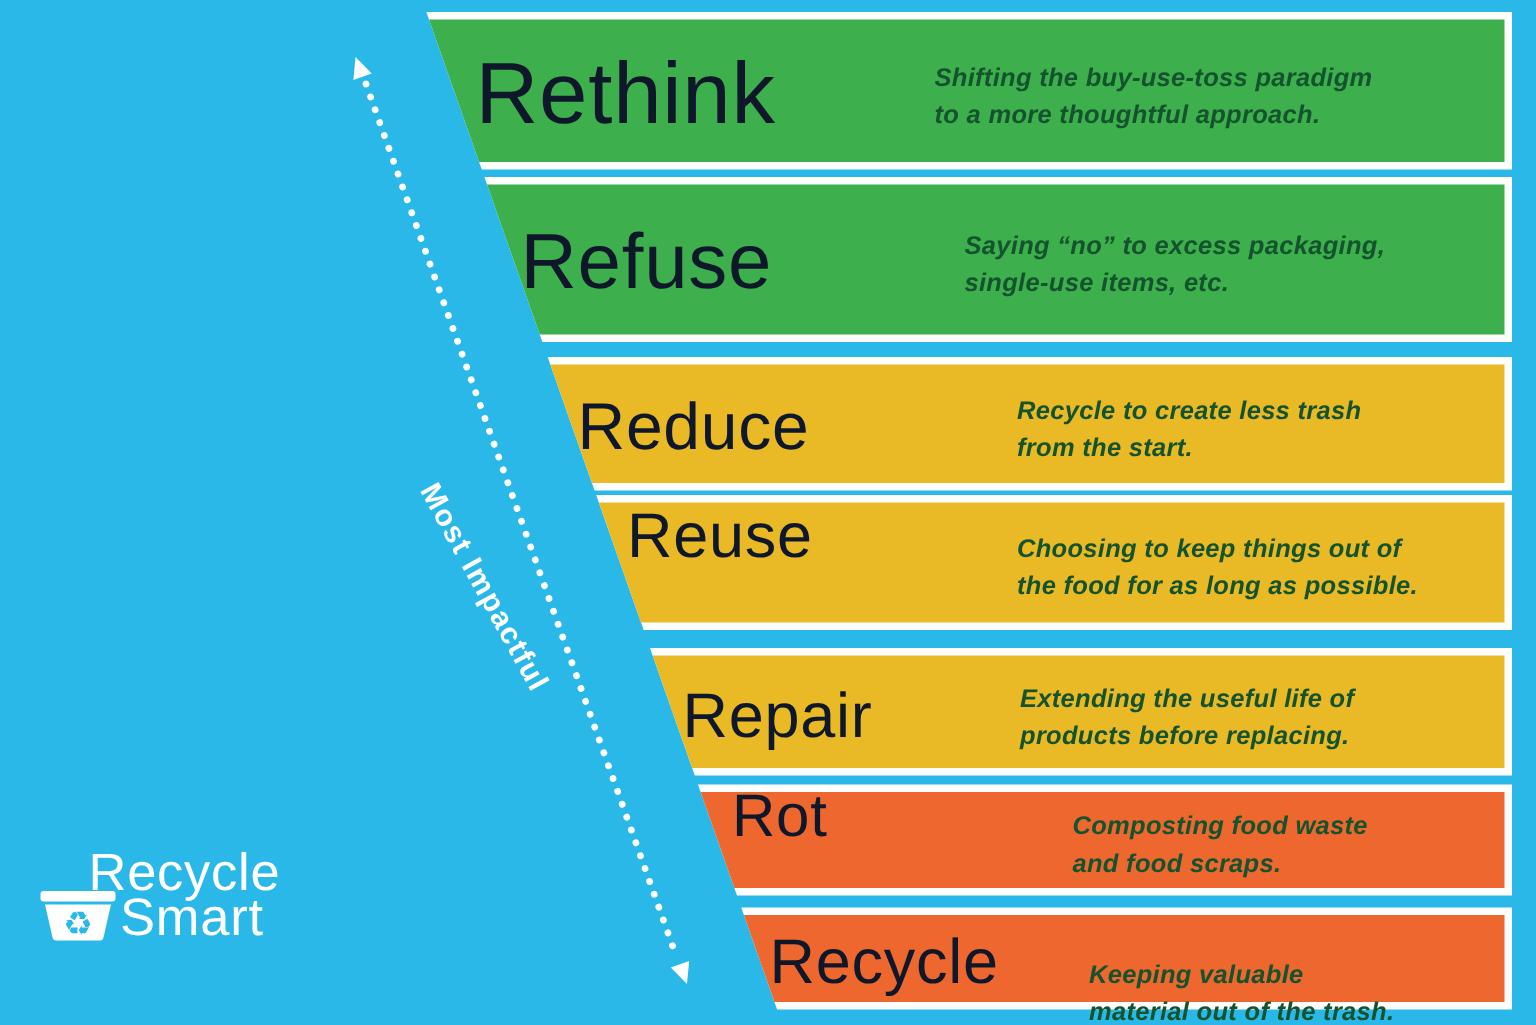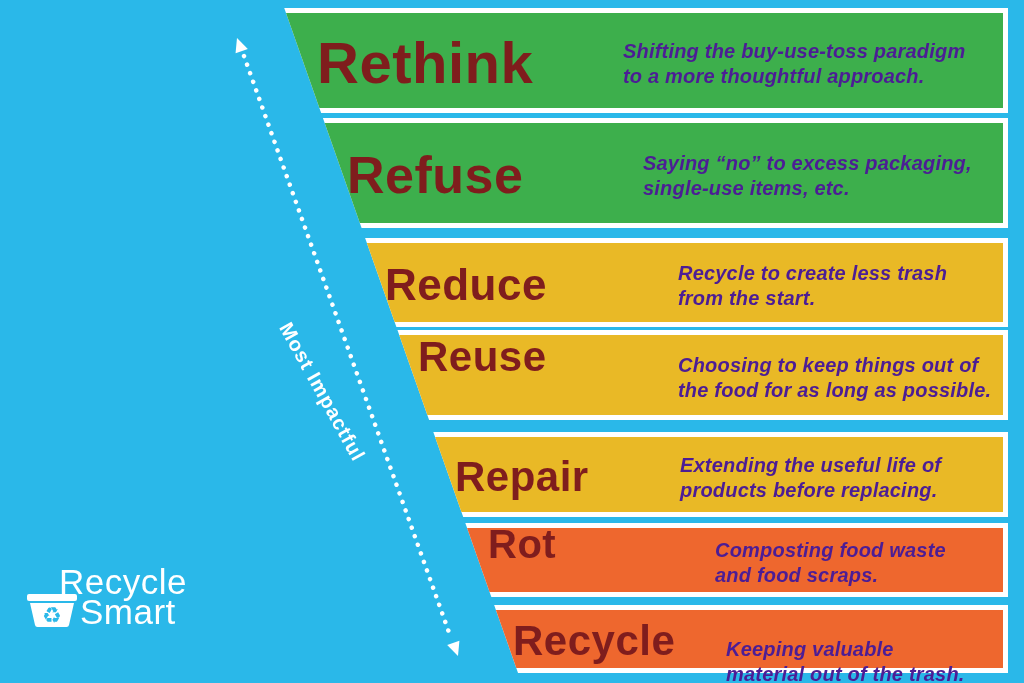--- a/index.html
+++ b/index.html
@@ -3,26 +3,26 @@
 <meta charset="utf-8">
 <style>
   html,body{margin:0;padding:0;}
   body{
     width:1024px;height:683px;overflow:hidden;position:relative;
     font-family:"Liberation Sans", sans-serif;
   }
   #stage{position:absolute;inset:0;width:1024px;height:683px;}
   #funnel-svg{position:absolute;left:0;top:0;}
   .row-title{
-    position:absolute;color:#7f1d1d;font-weight:700;line-height:1;
+    position:absolute;color:#0f172a;font-weight:400;line-height:1;
     transform:translateY(-50%);letter-spacing:0.5px;white-space:nowrap;
   }
   .row-desc{
-    position:absolute;color:#4c1d95;font-weight:700;font-style:italic;
-    font-size:20px;line-height:25px;transform:translateY(-50%);
+    position:absolute;color:#14532d;font-weight:700;font-style:italic;
+    font-size:17px;line-height:25px;transform:translateY(-50%);
     white-space:pre-line;letter-spacing:0.2px;
   }
   #impact-label{
     position:absolute;left:322px;top:392px;color:#fff;font-weight:700;
     font-size:20px;letter-spacing:1px;white-space:nowrap;
     transform:translate(-50%,-50%) rotate(61deg);
   }
   #logo{position:absolute;left:26px;top:560px;color:#fff;}
   #logo-line1{
     position:absolute;left:33px;top:2px;font-size:35px;font-weight:500;

